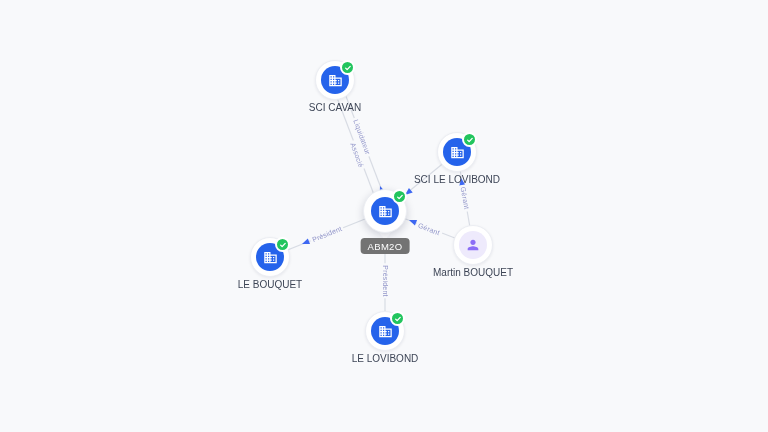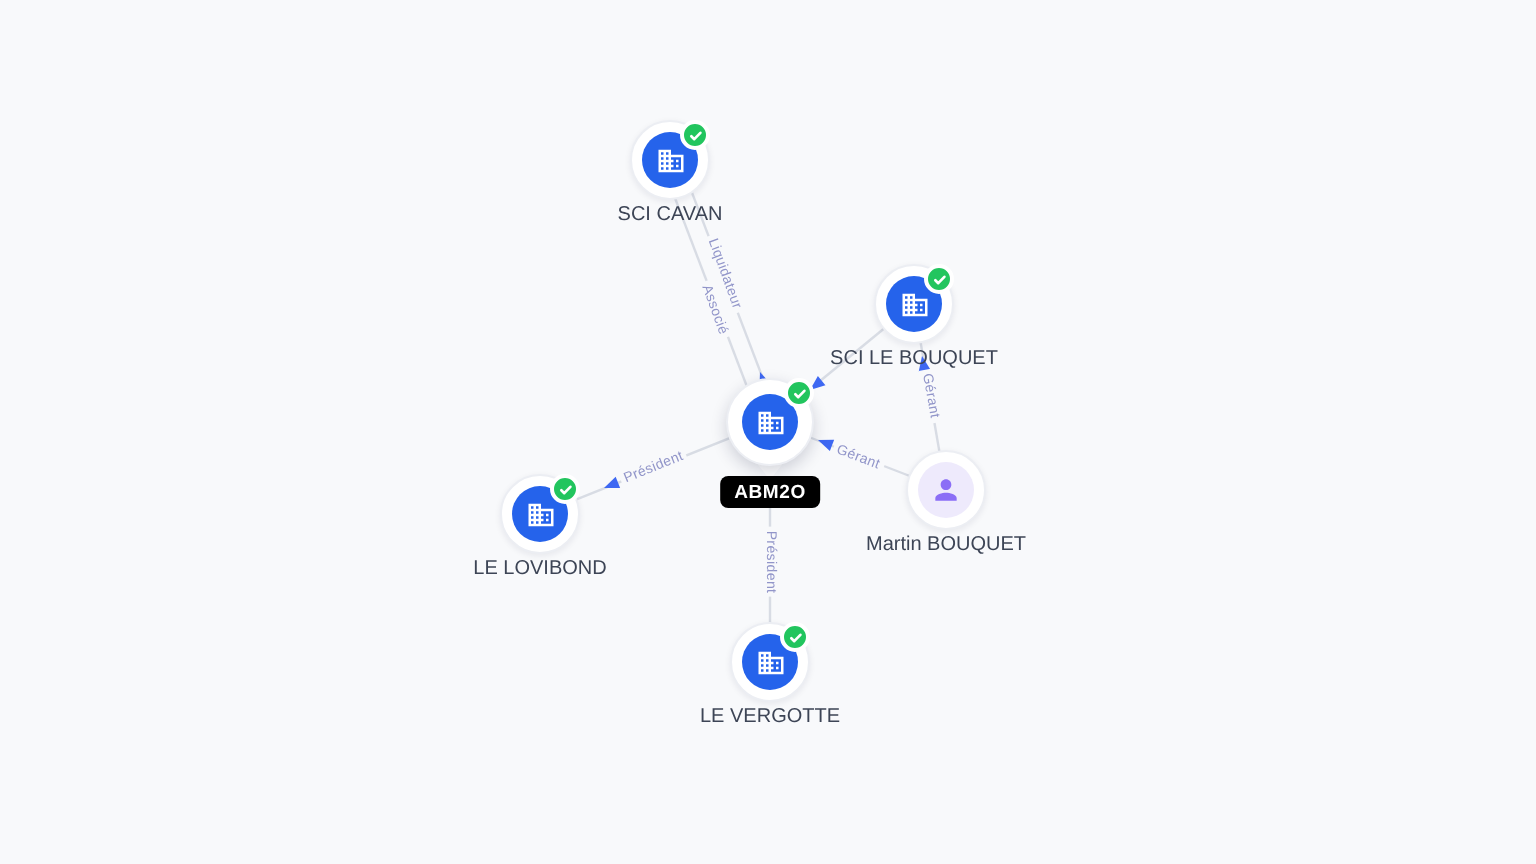--- a/index.html
+++ b/index.html
@@ -42,21 +42,21 @@
 
   .node.center .ring { left:-22px; top:-22px; width:44px; height:44px; box-shadow:0 3px 8px rgba(20,30,60,.18); }
   .node.center .check { left:7px; top:-22px; }
   .tail {
     position:absolute; top:20px; left:-7px; width:0; height:0;
     border-left:7px solid transparent; border-right:7px solid transparent;
     border-top:9px solid #fff;
   }
   .badge {
     position:absolute; top:27px; left:0; transform:translateX(-50%);
-    background:#000000; color:#fff; font-size:9.5px; font-weight:700;
+    background:#737373; color:#fff; font-size:9.5px; font-weight:400;
     letter-spacing:.3px; padding:2.5px 7px; border-radius:4px; white-space:nowrap;
   }
 </style>
 </head>
 <body>
 
 <div class="canvas">
 
   <svg class="edges" width="768" height="432" viewBox="0 0 768 432">
     <line class="edge" x1="389" y1="209" x2="339" y2="78"></line>
@@ -102,21 +102,21 @@
     <div class="disc company">
       <svg width="15" height="15" viewBox="0 0 24 24">
           <path fill="#fff" d="M12 7V3H2v18h20V7H12zM6 19H4v-2h2v2zm0-4H4v-2h2v2zm0-4H4V9h2v2zm0-4H4V5h2v2zm4 12H8v-2h2v2zm0-4H8v-2h2v2zm0-4H8V9h2v2zm0-4H8V5h2v2zm10 12h-8v-2h2v-2h-2v-2h2v-2h-2V9h8v10zm-2-8h-2v2h2v-2zm0 4h-2v2h2v-2z"></path>
         </svg>
     </div>
     <div class="check">
       <svg width="8" height="8" viewBox="0 0 12 12">
           <path d="M2.5 6.2l2.2 2.2 4.6-4.8" fill="none" stroke="#fff" stroke-width="2" stroke-linecap="round" stroke-linejoin="round"></path>
         </svg>
     </div>
-    <div class="nlabel">SCI LE BOUQUET</div>
+    <div class="nlabel">SCI LE LOVIBOND</div>
   </div>
 
   <div class="node" style="left:473px; top:245px;">
     <div class="ring"></div>
     <div class="disc person">
       <svg width="16" height="16" viewBox="0 0 24 24">
           <path fill="#8b6ef6" d="M12 12c2.21 0 4-1.79 4-4s-1.79-4-4-4-4 1.79-4 4 1.79 4 4 4zm0 2c-2.67 0-8 1.34-8 4v2h16v-2c0-2.66-5.33-4-8-4z"></path>
         </svg>
     </div>
     <div class="nlabel">Martin BOUQUET</div>
@@ -127,36 +127,36 @@
     <div class="disc company">
       <svg width="15" height="15" viewBox="0 0 24 24">
           <path fill="#fff" d="M12 7V3H2v18h20V7H12zM6 19H4v-2h2v2zm0-4H4v-2h2v2zm0-4H4V9h2v2zm0-4H4V5h2v2zm4 12H8v-2h2v2zm0-4H8v-2h2v2zm0-4H8V9h2v2zm0-4H8V5h2v2zm10 12h-8v-2h2v-2h-2v-2h2v-2h-2V9h8v10zm-2-8h-2v2h2v-2zm0 4h-2v2h2v-2z"></path>
         </svg>
     </div>
     <div class="check">
       <svg width="8" height="8" viewBox="0 0 12 12">
           <path d="M2.5 6.2l2.2 2.2 4.6-4.8" fill="none" stroke="#fff" stroke-width="2" stroke-linecap="round" stroke-linejoin="round"></path>
         </svg>
     </div>
-    <div class="nlabel">LE LOVIBOND</div>
+    <div class="nlabel">LE BOUQUET</div>
   </div>
 
   <div class="node" style="left:385px; top:331px;">
     <div class="ring"></div>
     <div class="disc company">
       <svg width="15" height="15" viewBox="0 0 24 24">
           <path fill="#fff" d="M12 7V3H2v18h20V7H12zM6 19H4v-2h2v2zm0-4H4v-2h2v2zm0-4H4V9h2v2zm0-4H4V5h2v2zm4 12H8v-2h2v2zm0-4H8v-2h2v2zm0-4H8V9h2v2zm0-4H8V5h2v2zm10 12h-8v-2h2v-2h-2v-2h2v-2h-2V9h8v10zm-2-8h-2v2h2v-2zm0 4h-2v2h2v-2z"></path>
         </svg>
     </div>
     <div class="check">
       <svg width="8" height="8" viewBox="0 0 12 12">
           <path d="M2.5 6.2l2.2 2.2 4.6-4.8" fill="none" stroke="#fff" stroke-width="2" stroke-linecap="round" stroke-linejoin="round"></path>
         </svg>
     </div>
-    <div class="nlabel">LE VERGOTTE</div>
+    <div class="nlabel">LE LOVIBOND</div>
   </div>
 
   <div class="node center" style="left:385px; top:211px;">
     <div class="tail"></div>
     <div class="ring"></div>
     <div class="disc company">
       <svg width="15" height="15" viewBox="0 0 24 24">
           <path fill="#fff" d="M12 7V3H2v18h20V7H12zM6 19H4v-2h2v2zm0-4H4v-2h2v2zm0-4H4V9h2v2zm0-4H4V5h2v2zm4 12H8v-2h2v2zm0-4H8v-2h2v2zm0-4H8V9h2v2zm0-4H8V5h2v2zm10 12h-8v-2h2v-2h-2v-2h2v-2h-2V9h8v10zm-2-8h-2v2h2v-2zm0 4h-2v2h2v-2z"></path>
         </svg>
     </div>

